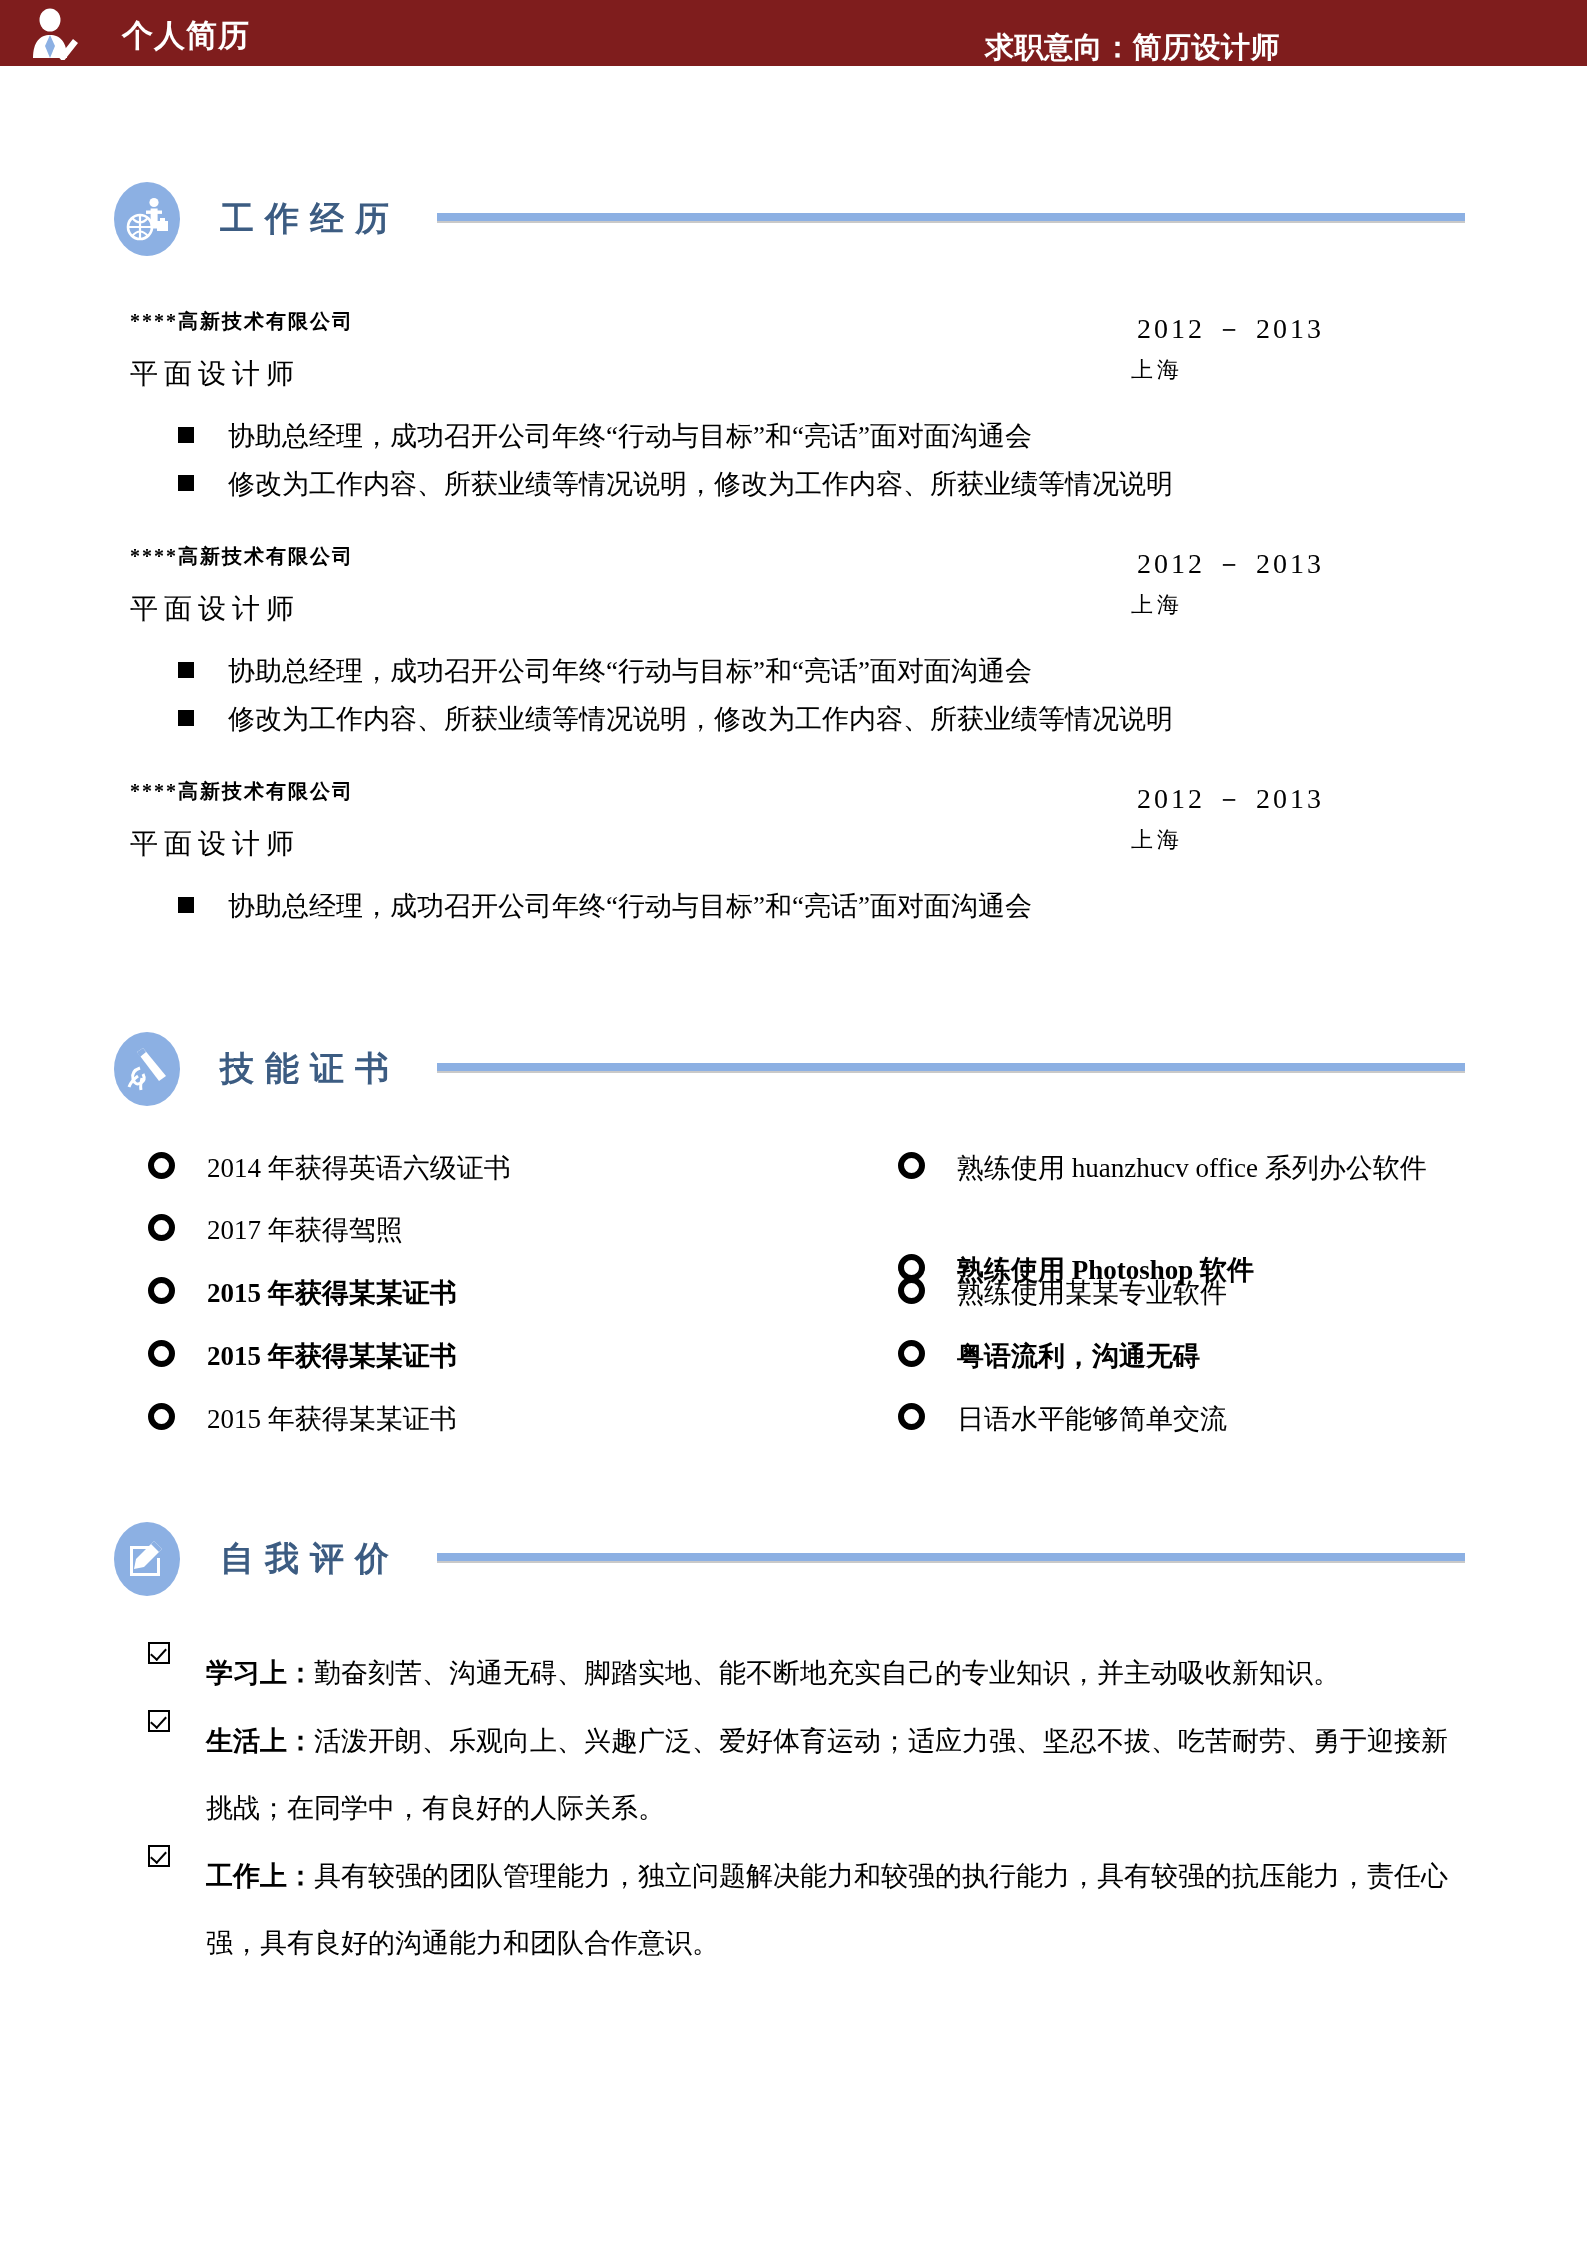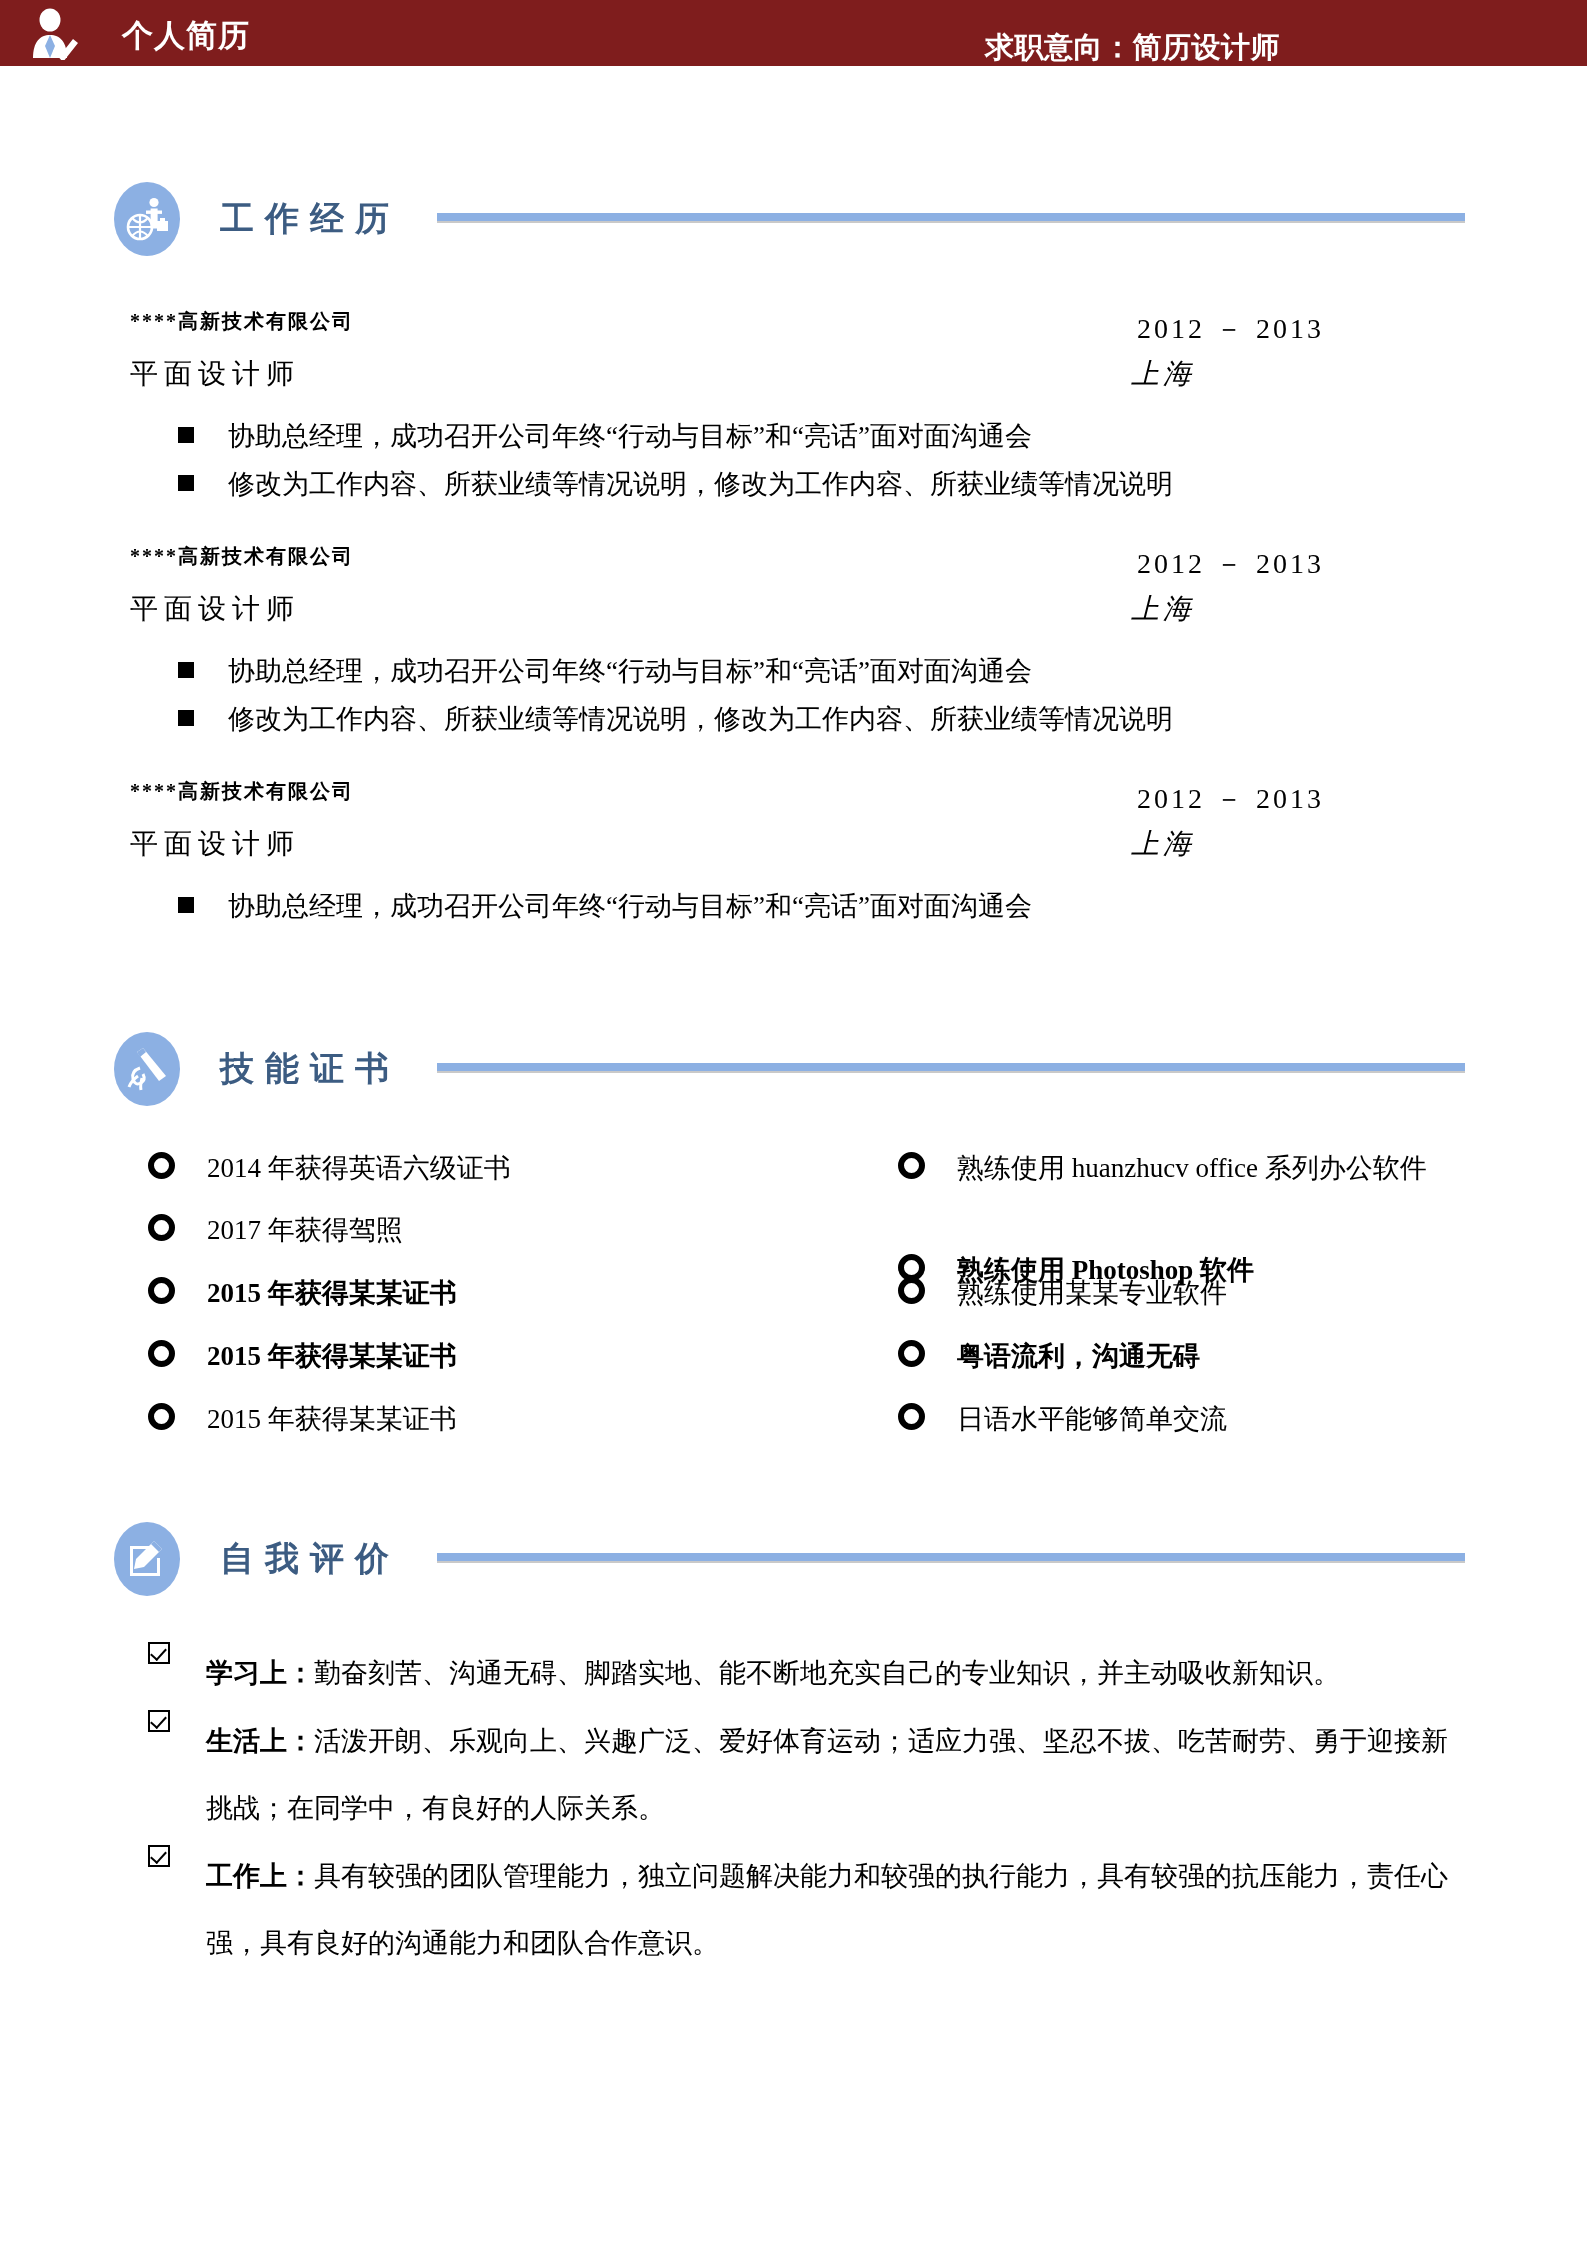--- a/index.html
+++ b/index.html
@@ -121,24 +121,23 @@
     left: 130px;
     top: 47px;
     font-size: 28px;
     letter-spacing: 6px;
     white-space: nowrap;
   }
   .job-location {
     position: absolute;
     left: 1131px;
     top: 47px;
-    font-size: 28px;
+    font-size: 22px;
     letter-spacing: 4px;
     white-space: nowrap;
-    font-style: italic;
   }
   .job-bullet {
     position: absolute;
     left: 178px;
     font-size: 27px;
     white-space: nowrap;
   }
   .job-bullet .sq {
     display: inline-block;
     width: 16px; height: 16px;

